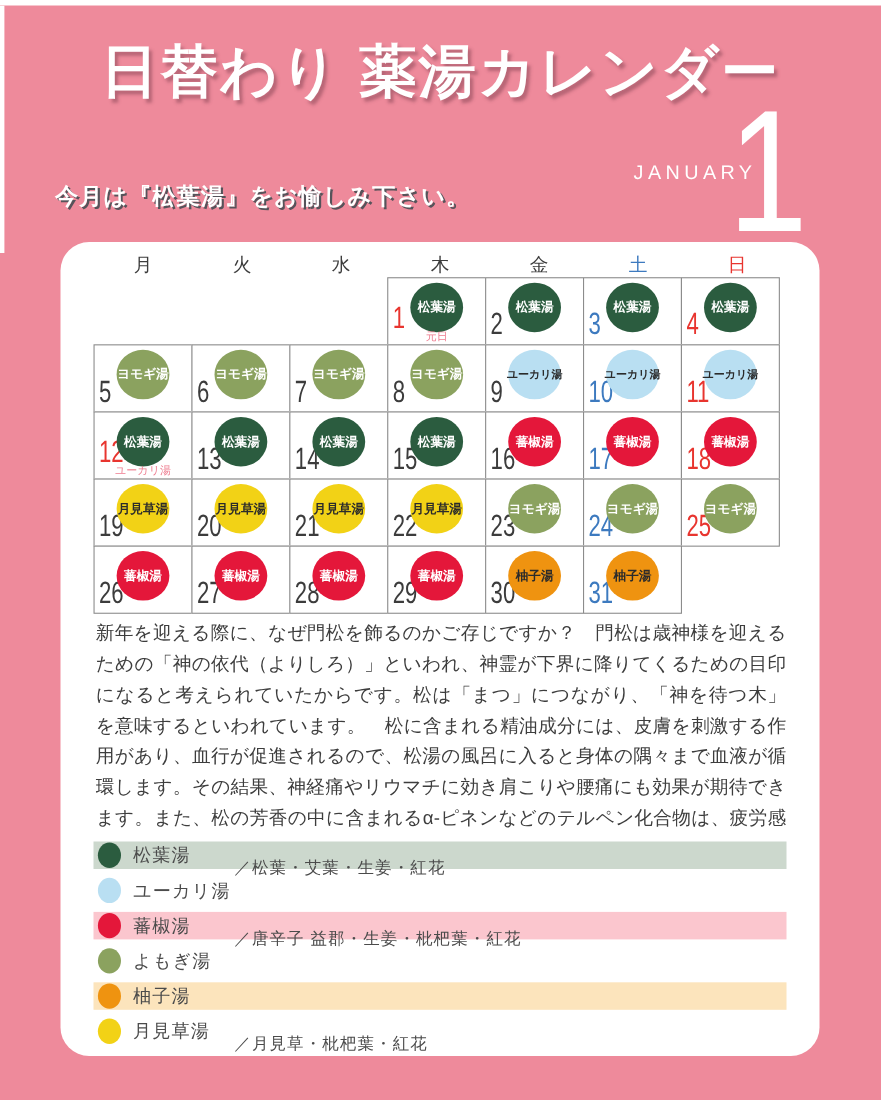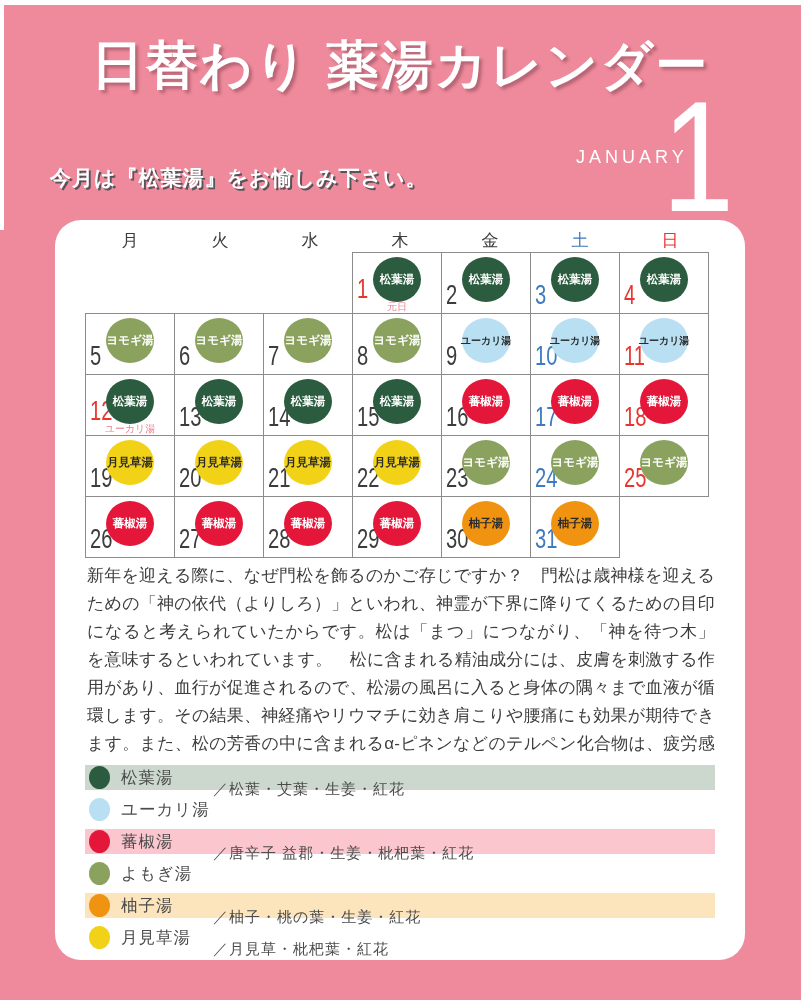--- a/index.html
+++ b/index.html
@@ -287,21 +287,20 @@
           <span class="legend-name">蕃椒湯</span>
           <span class="legend-ing">／唐辛子 益郡・生姜・枇杷葉・紅花</span>
         </div>
         <div class="legend-row">
           <span class="legend-dot" style="background: rgb(139, 162, 95);"></span>
           <span class="legend-name">よもぎ湯</span>
         </div>
         <div class="legend-row" style="background: rgb(252, 228, 188);">
           <span class="legend-dot" style="background: rgb(239, 147, 16);"></span>
           <span class="legend-name">柚子湯</span>
-          <span class="legend-ing">／柚子・桃の葉・生姜・紅花</span>
         </div>
         <div class="legend-row">
           <span class="legend-dot" style="background: rgb(242, 210, 22);"></span>
           <span class="legend-name">月見草湯</span>
           <span class="legend-ing">／月見草・枇杷葉・紅花</span>
         </div>
       </div>
   </div>
 </div>
 

